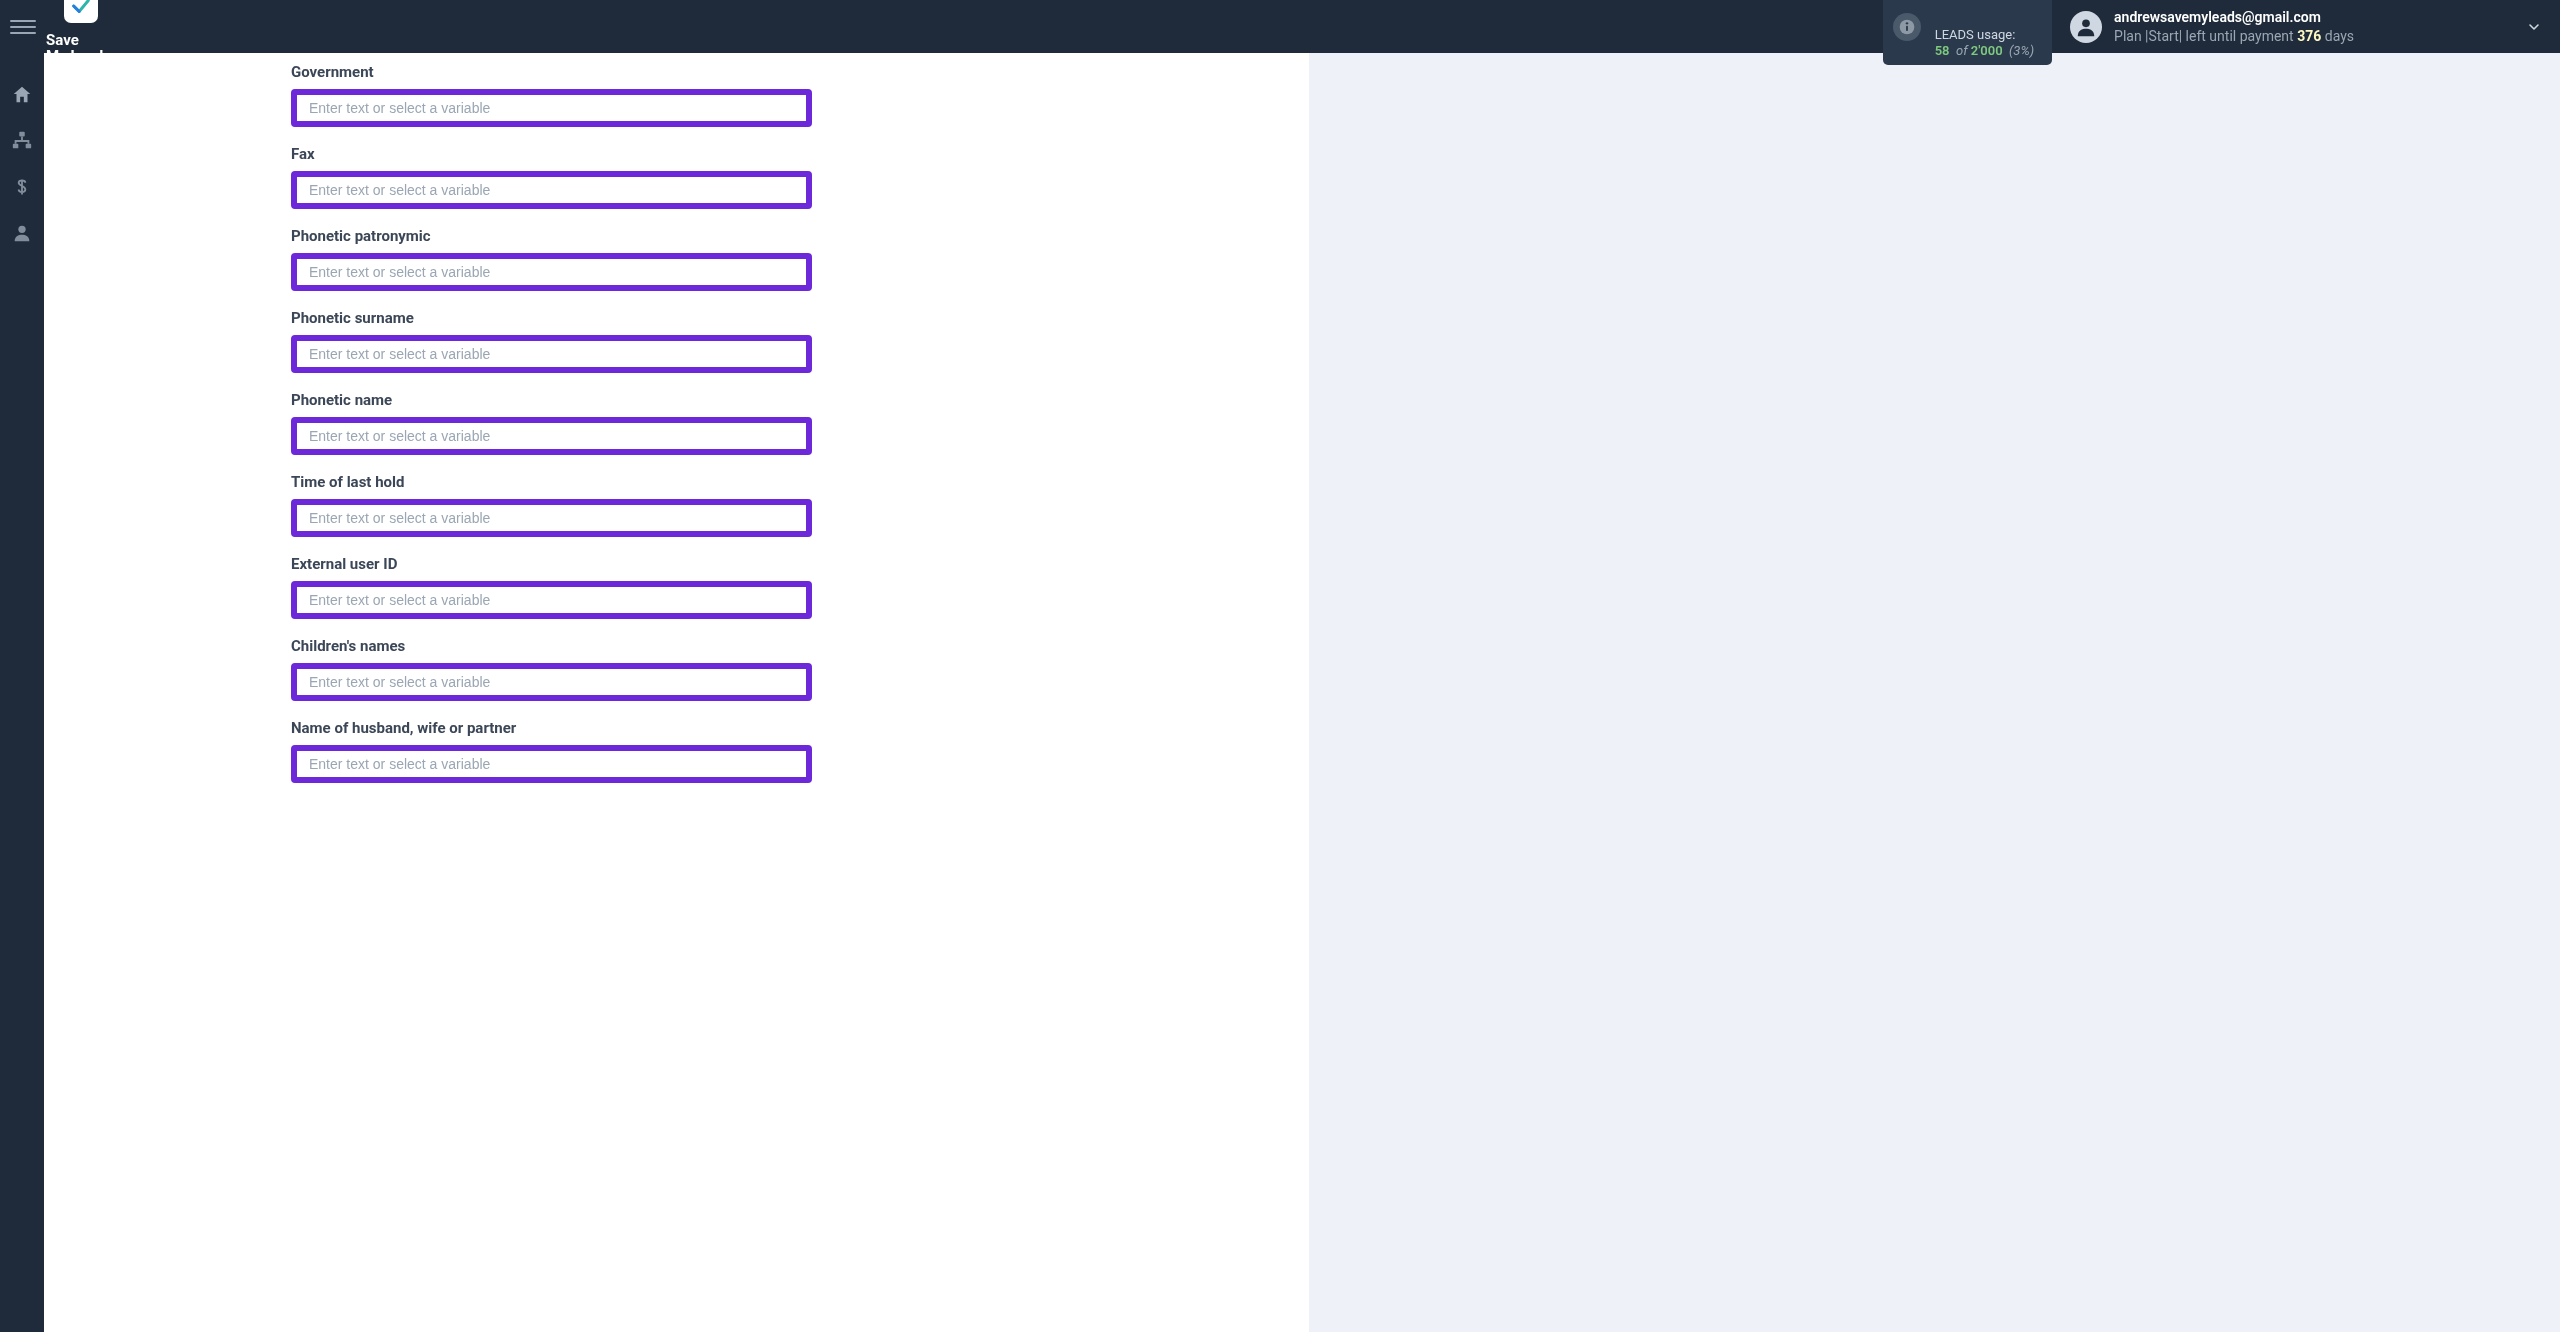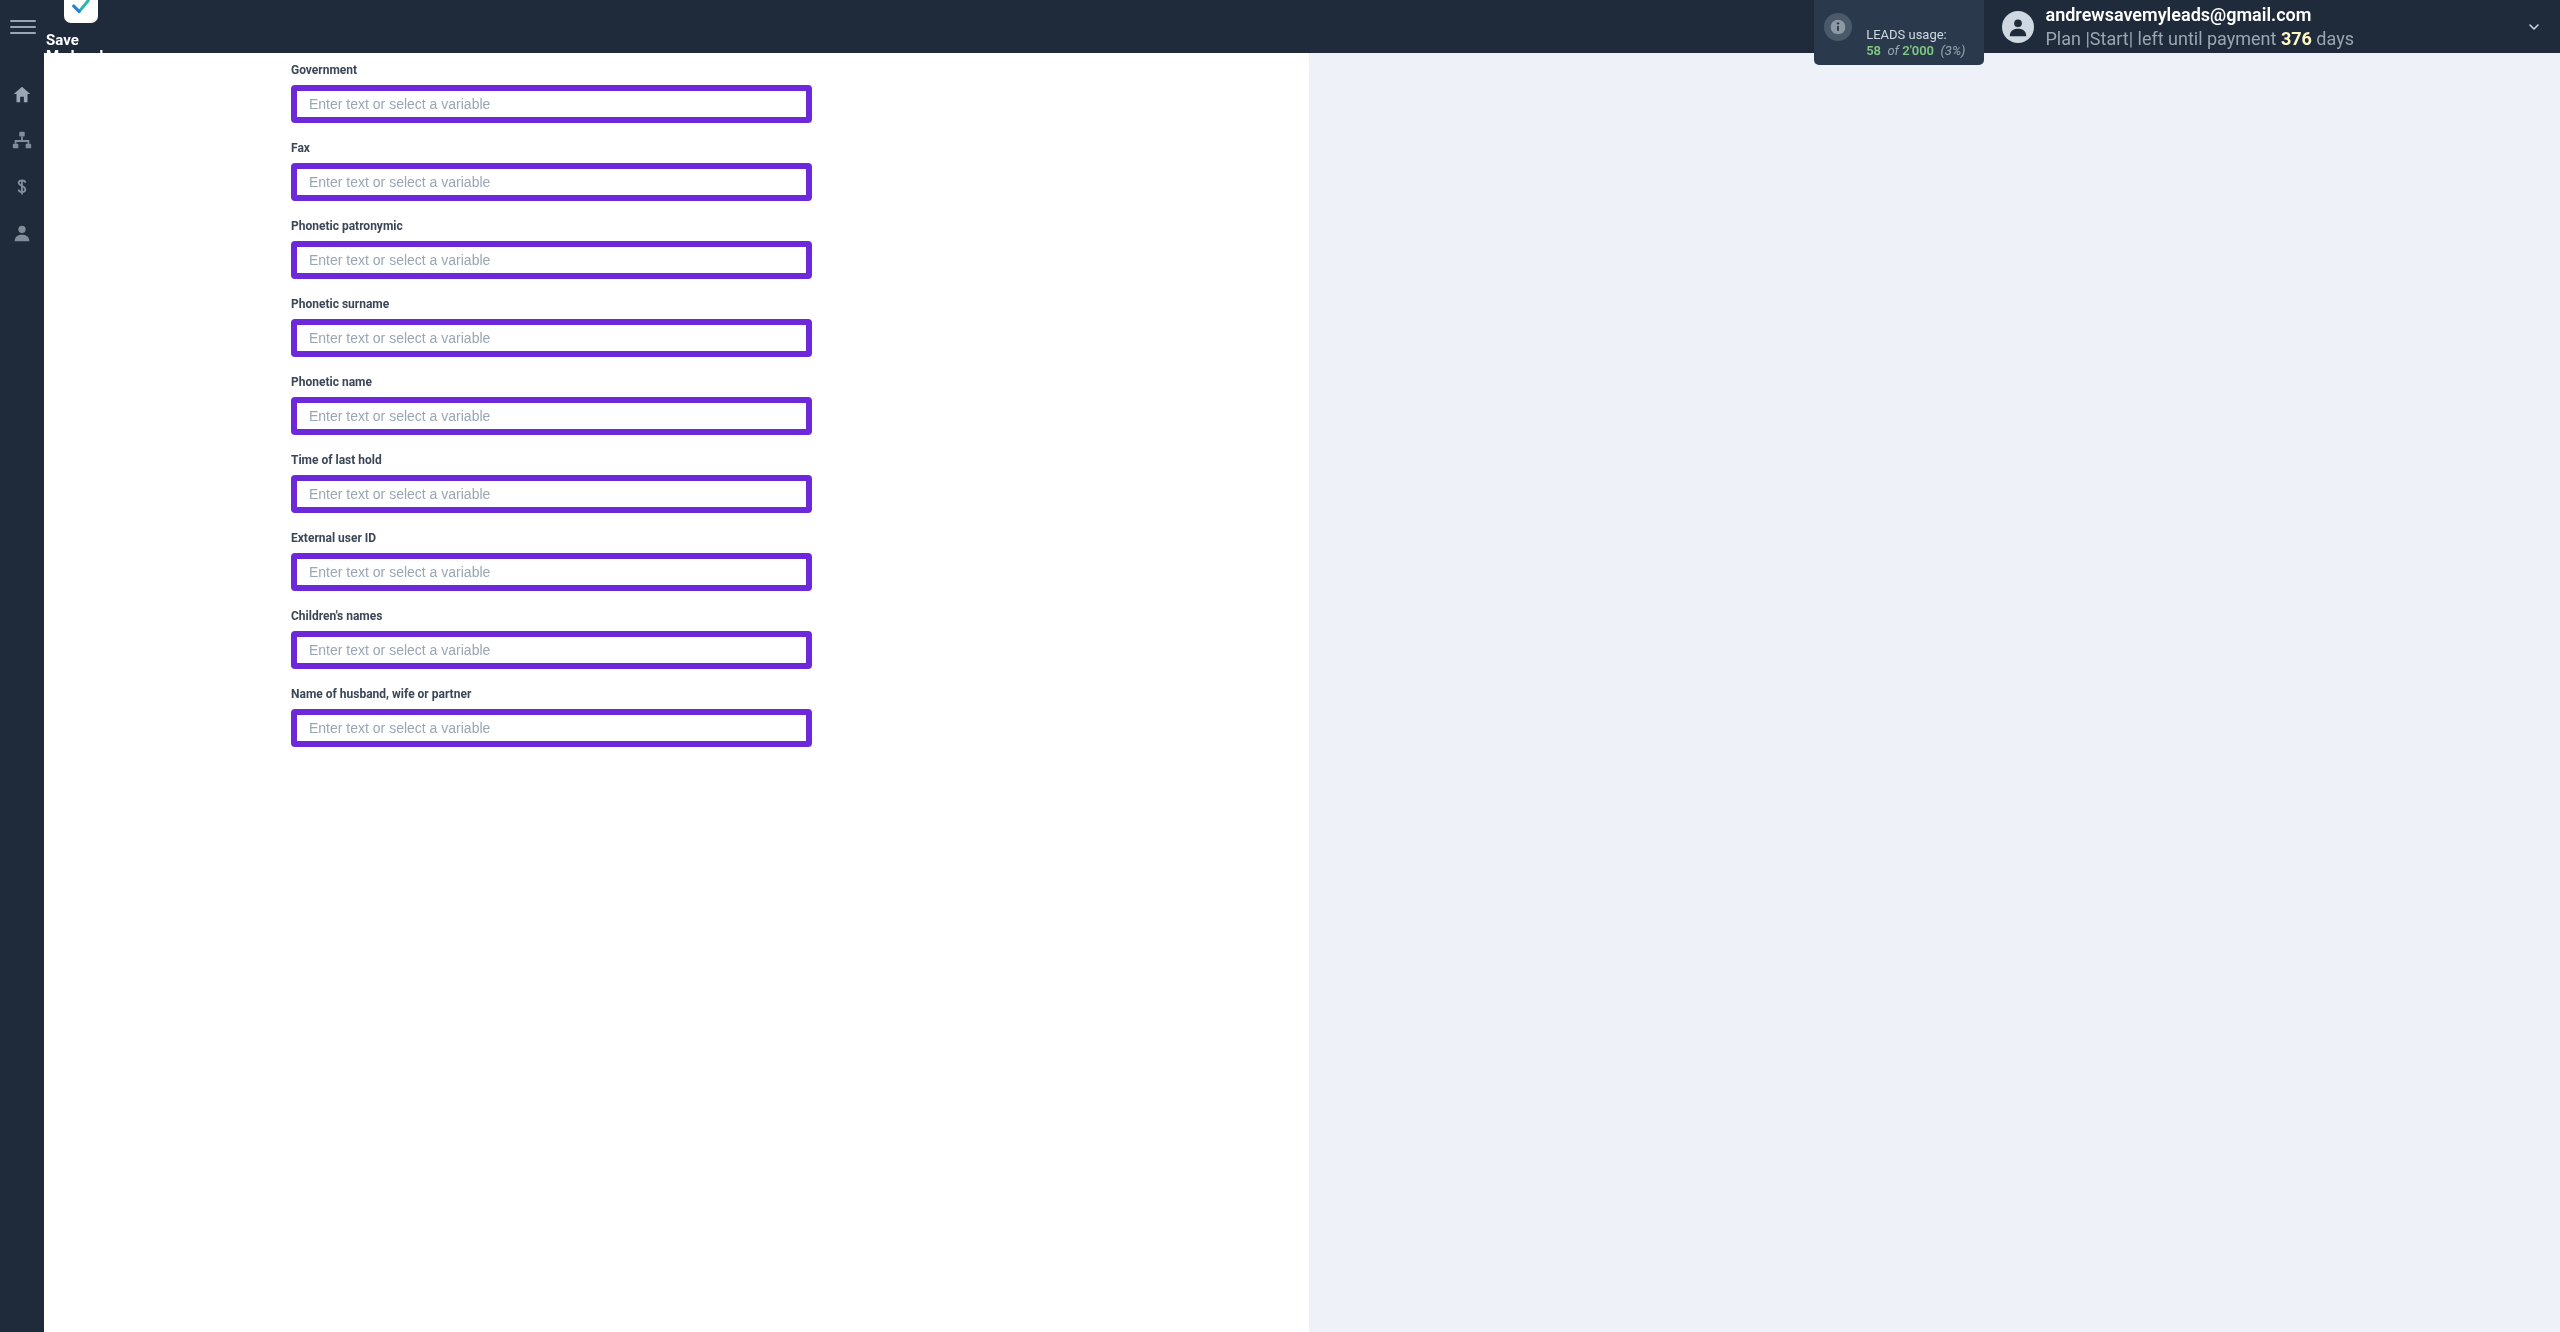--- a/index.html
+++ b/index.html
@@ -58,21 +58,21 @@
   .usage-line2 .u-count { color: #7fc97f; font-weight: 600; }
   .usage-line2 .u-of { color: #9aa6b3; font-style: italic; }
   .usage-line2 .u-total { color: #7fc97f; font-weight: 600; }
   .usage-line2 .u-pct { color: #9aa6b3; font-style: italic; }
 
   .account-wrap { display: flex; align-items: center; gap: 12px; }
   .avatar-circle {
     width: 32px; height: 32px; border-radius: 50%;
     background: #cfd8e2; display: flex; align-items: center; justify-content: center;
   }
-  .account-text { font-size: 18px; line-height: 1.3; }
+  .account-text { font-size: 14px; line-height: 1.3; }
   .account-email { font-weight: 600; color: #fff; }
   .account-plan { color: #9aa6b3; }
   .account-plan b { color: #fef9c3; font-weight: 700; }
   .caret-down { margin-left: 160px; cursor: pointer; }
 
   
   .leftnav {
     position: fixed;
     top: 53px; bottom: 0; left: 0;
     width: 44px;
@@ -103,21 +103,21 @@
   }
   
   .form-area {
     padding: 10px 0 0 247px;
     width: 830px;
   }
 
   .field-block { margin-bottom: 18px; }
   .field-label {
     font-weight: 700;
-    font-size: 12px;
+    font-size: 15px;
     color: #3b4657;
     margin-bottom: 8px;
     display: block;
   }
   .req-star { color: #e74c3c; font-weight: 700; margin-left: 4px; }
 
   .field-input {
     width: 521px;
     height: 38px;
     border: 6px solid #6d28d9;

